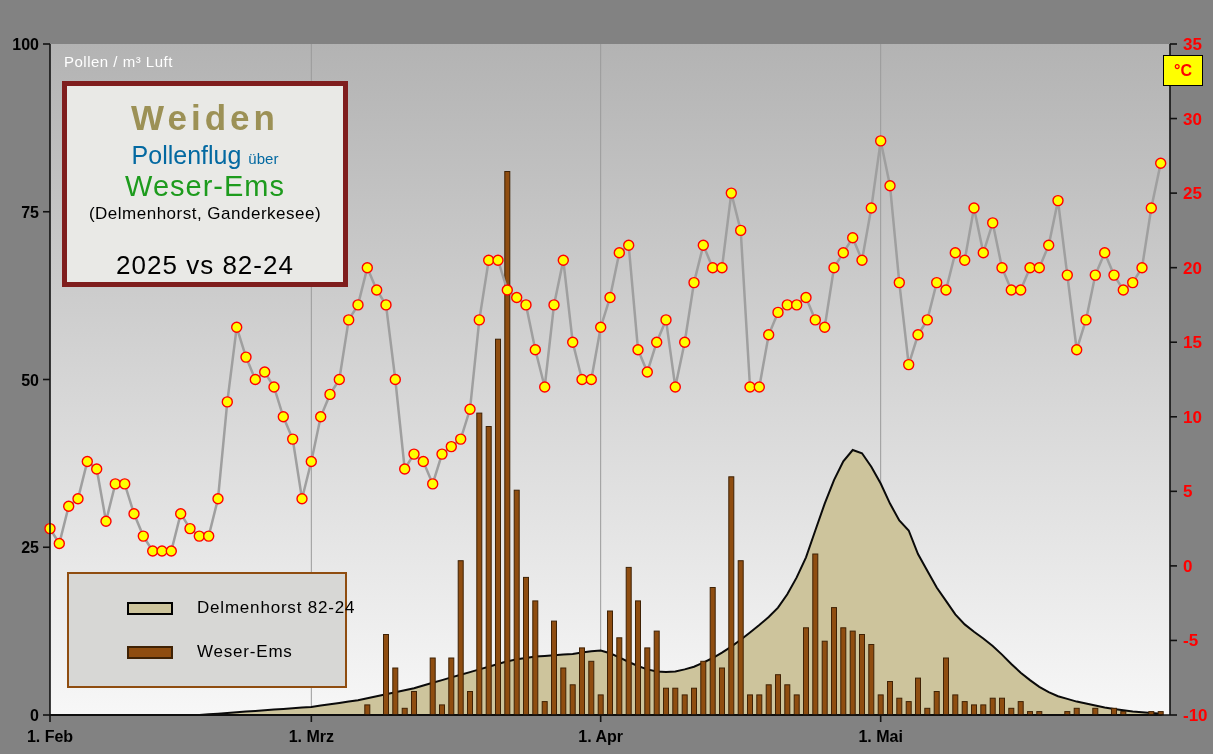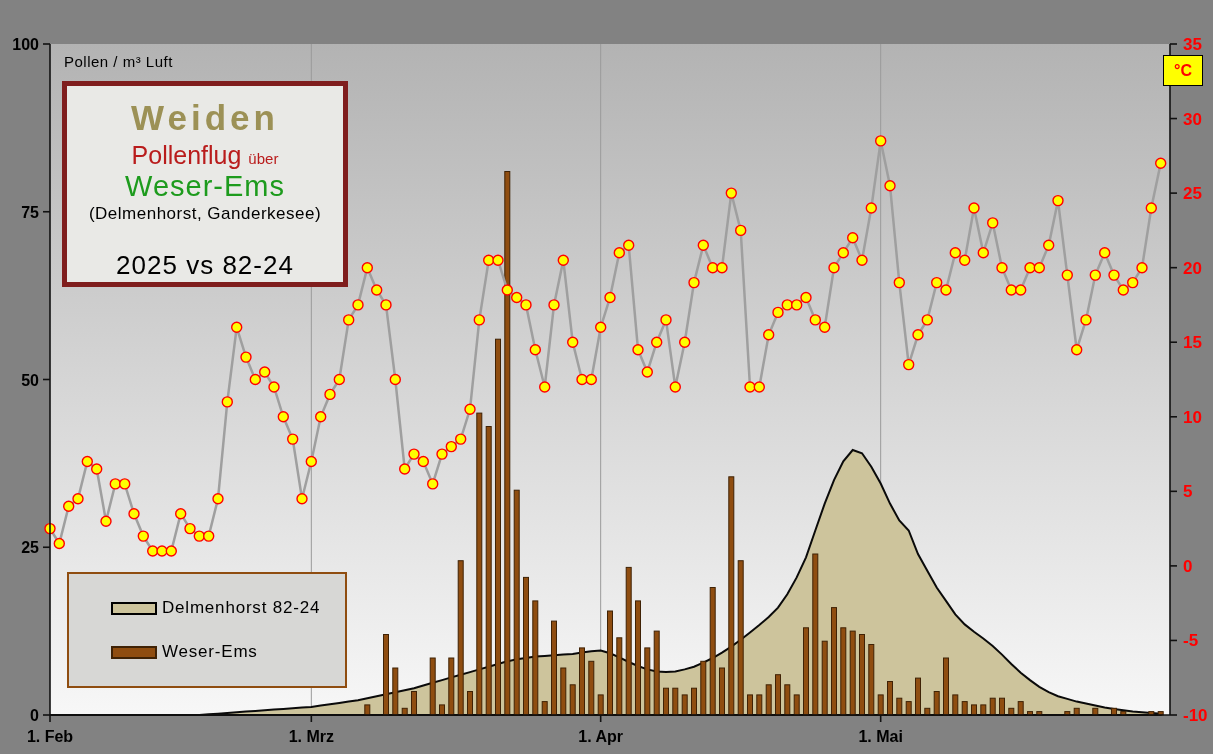--- a/index.html
+++ b/index.html
@@ -2,40 +2,40 @@
 <html><head>
 <meta charset="utf-8">
 <style>
   html,body{margin:0;padding:0;}
   .stage{
     position:relative;width:1213px;height:754px;background:#828282;
     overflow:hidden;font-family:"Liberation Sans",sans-serif;
   }
   #plot{position:absolute;left:0;top:0;}
   .axis-title{
-    position:absolute;left:64px;top:53px;font-size:15px;color:#000000;
+    position:absolute;left:64px;top:53px;font-size:15px;color:#ffffff;
     letter-spacing:0.5px;
   }
   .title-box{
     position:absolute;left:62px;top:81px;width:286px;height:206px;
     background:#e9e9e6;border:5px solid #7f1d1d;text-align:center;
     box-sizing:border-box;padding-top:10px;
   }
   .t-taxon{font-size:35px;font-weight:bold;letter-spacing:4px;line-height:1.25;}
-  .t-line2{font-size:25px;color:#b91c1c;line-height:1.2;}
+  .t-line2{font-size:25px;color:#0369a1;line-height:1.2;}
   .t-line2 .small{font-size:15px;}
   .t-region{font-size:29px;letter-spacing:1px;line-height:1.15;}
   .t-stations{font-size:17px;color:#000;letter-spacing:0.5px;line-height:1.3;}
   .t-comp{font-size:26px;color:#000;margin-top:25px;letter-spacing:1px;}
   .legend{
     position:absolute;left:67px;top:572px;width:280px;height:116px;
     background:#d7d7d5;border:2px solid #8f4d10;box-sizing:border-box;
     display:flex;flex-direction:column;justify-content:space-evenly;
   }
-  .legend-row{display:flex;align-items:center;padding-left:42px;gap:5px;}
+  .legend-row{display:flex;align-items:center;padding-left:58px;gap:24px;}
   .legend-label{font-size:17px;color:#000;letter-spacing:0.8px;white-space:nowrap;}
   .swatch{width:46px;height:13px;box-sizing:border-box;flex:0 0 auto;}
   .swatch-area{border:2px solid #000;}
   .swatch-bar{border:2px solid #3f2205;}
   .swatch-marker{position:relative;border:none;}
   .swatch-marker .mline{position:absolute;left:0;top:5.5px;width:46px;height:2px;}
   .swatch-marker .mdot{
     position:absolute;left:16px;top:0;width:10px;height:10px;border-radius:50%;
     border:2px solid #ff0000;box-sizing:content-box;
   }

